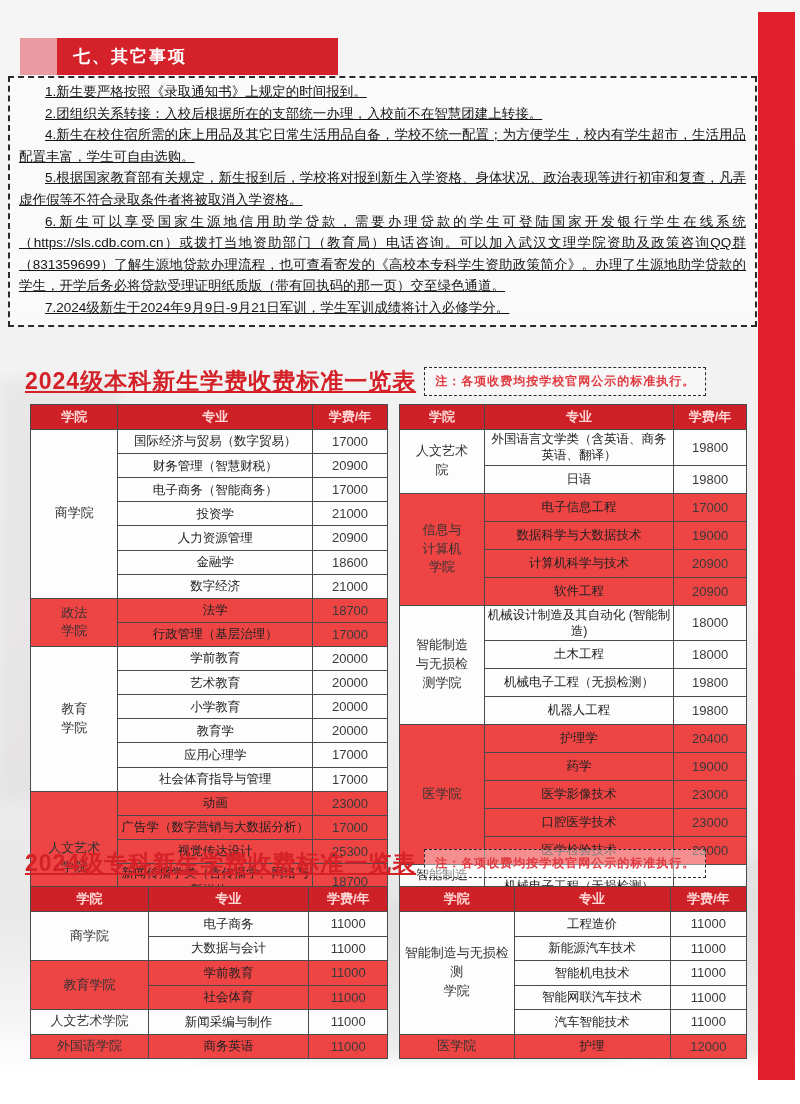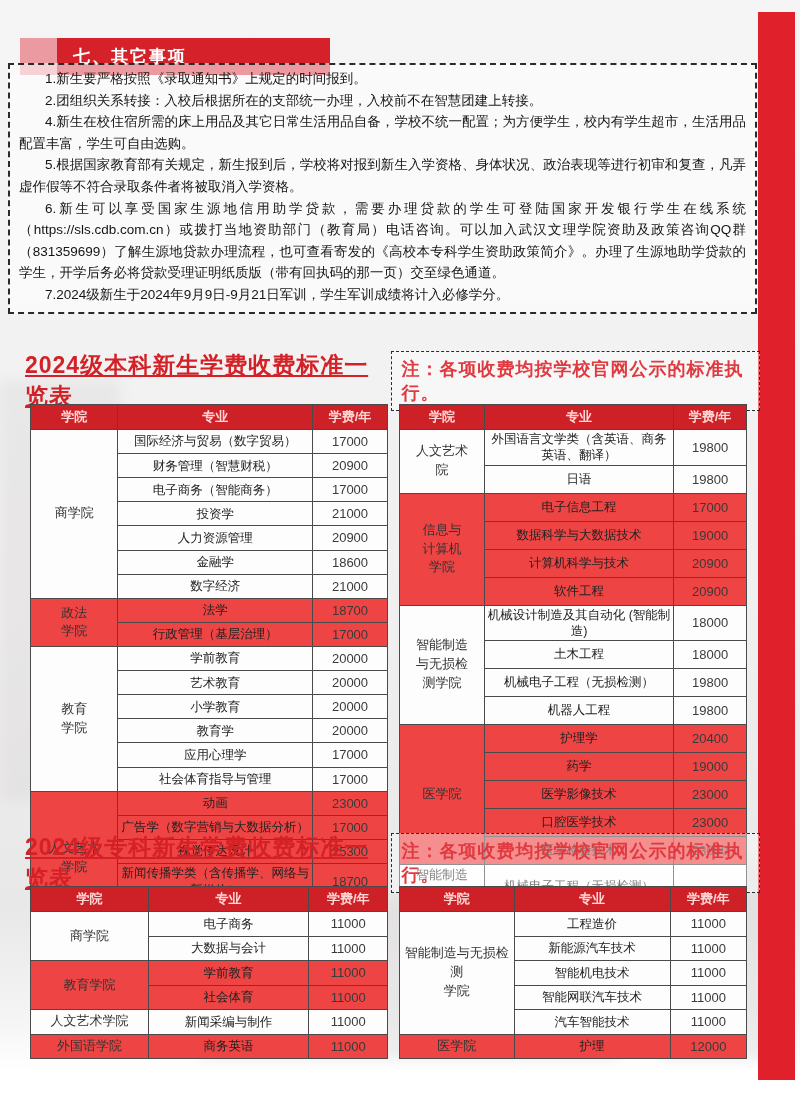--- a/index.html
+++ b/index.html
@@ -14,36 +14,36 @@
   .wm2{left:200px;top:900px;width:420px;height:160px;}
   .wm3{left:660px;top:860px;width:120px;height:200px;}
 
   .red-stripe{position:absolute;left:758px;top:12px;width:37px;height:1068px;background:#e0202a;}
 
   
   .banner{position:absolute;left:20px;top:38px;height:37px;display:flex;}
   .banner-accent{width:37px;height:37px;background:#eb9aa2;}
   .banner-main{height:37px;min-width:225px;background:#d5212a;color:#ffffff;
                font-size:17px;font-weight:bold;display:flex;align-items:center;
-               padding:0 32px 0 16px;letter-spacing:2px;}
+               padding:0 40px 0 16px;letter-spacing:2px;}
 
   
-  .notes{position:absolute;left:8px;top:63px;width:727px;
+  .notes{position:absolute;left:8px;top:76px;width:727px;
          border:2px dashed #2a2a2a;background:rgba(255,255,255,.55);
-         padding:3px 9px 6px 9px;color:#141414;font-size:13.5px;line-height:21.6px;}
+         padding:3px 9px 6px 9px;color:#141414;font-size:13.5px;line-height:21.6px;text-decoration:underline;}
   .notes p{margin:0;text-indent:26px;text-align:justify;}
 
   
   .fee-section{position:absolute;left:0;width:760px;}
   .s1{top:362px;}
   .s2{top:844px;}
   .title-row{display:flex;align-items:center;margin-left:25px;height:38px;}
   .title-row h2{margin:0;color:#d32127;font-size:23px;font-weight:bold;letter-spacing:1px;
                 font-family:"Liberation Sans","DejaVu Sans",sans-serif;text-decoration:underline;}
-  .tbl-note{margin-left:8px;border:1.5px dashed #2a2a2a;color:#e03a40;font-size:18px;
+  .tbl-note{margin-left:8px;border:1.5px dashed #2a2a2a;color:#e03a40;font-size:12px;
             font-weight:bold;padding:5px 10px;letter-spacing:1px;background:rgba(255,255,255,.4);}
 
   .tables{display:flex;margin-left:30px;margin-top:4px;gap:11px;}
   table.ft{border-collapse:collapse;table-layout:fixed;background:#fdfdfd;}
   .u-left,.s-left{width:358px;}
   .u-right,.s-right{width:348px;}
   .ft th,.ft td{border:1px solid #4a4a4a;text-align:center;vertical-align:middle;
                 padding:1px 2px;overflow:hidden;}
   .ft thead th{background:#ce2127;color:#ffd8d6;font-size:13px;font-weight:bold;height:22px;}
   .ft td{font-size:12.5px;color:#222;background:#fdfdfd;}

